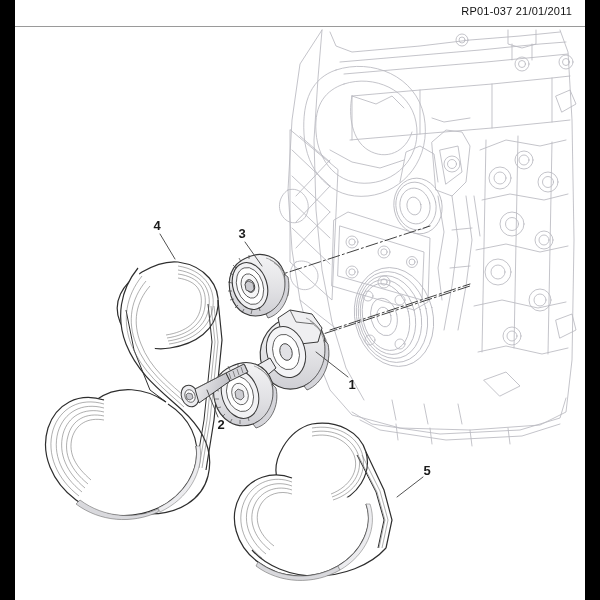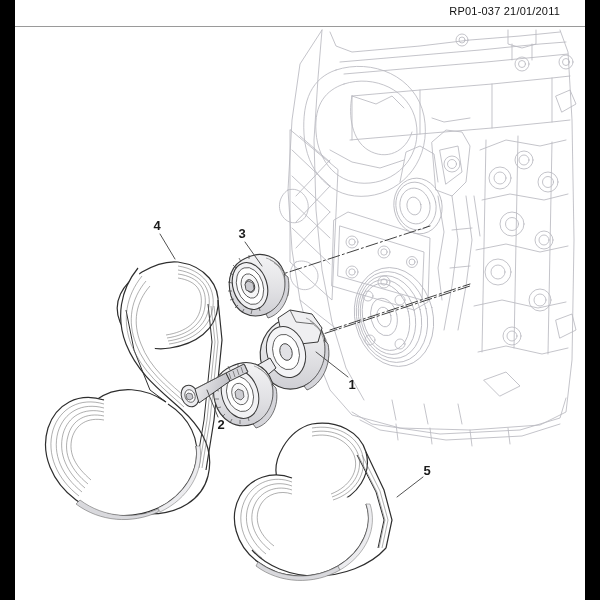--- a/index.html
+++ b/index.html
@@ -28,21 +28,21 @@
   #header-rule {
     position: absolute;
     left: 15px;
     right: 15px;
     top: 26px;
     height: 1px;
     background: #9a9a9a;
   }
   #doc-ref {
     position: absolute;
-    right: 40px;
+    right: 28px;
     top: 5px;
     font-size: 11px;
     color: #111111;
     letter-spacing: 0.2px;
     white-space: nowrap;
   }
   #canvas {
     position: absolute;
     left: 0;
     top: 0;

